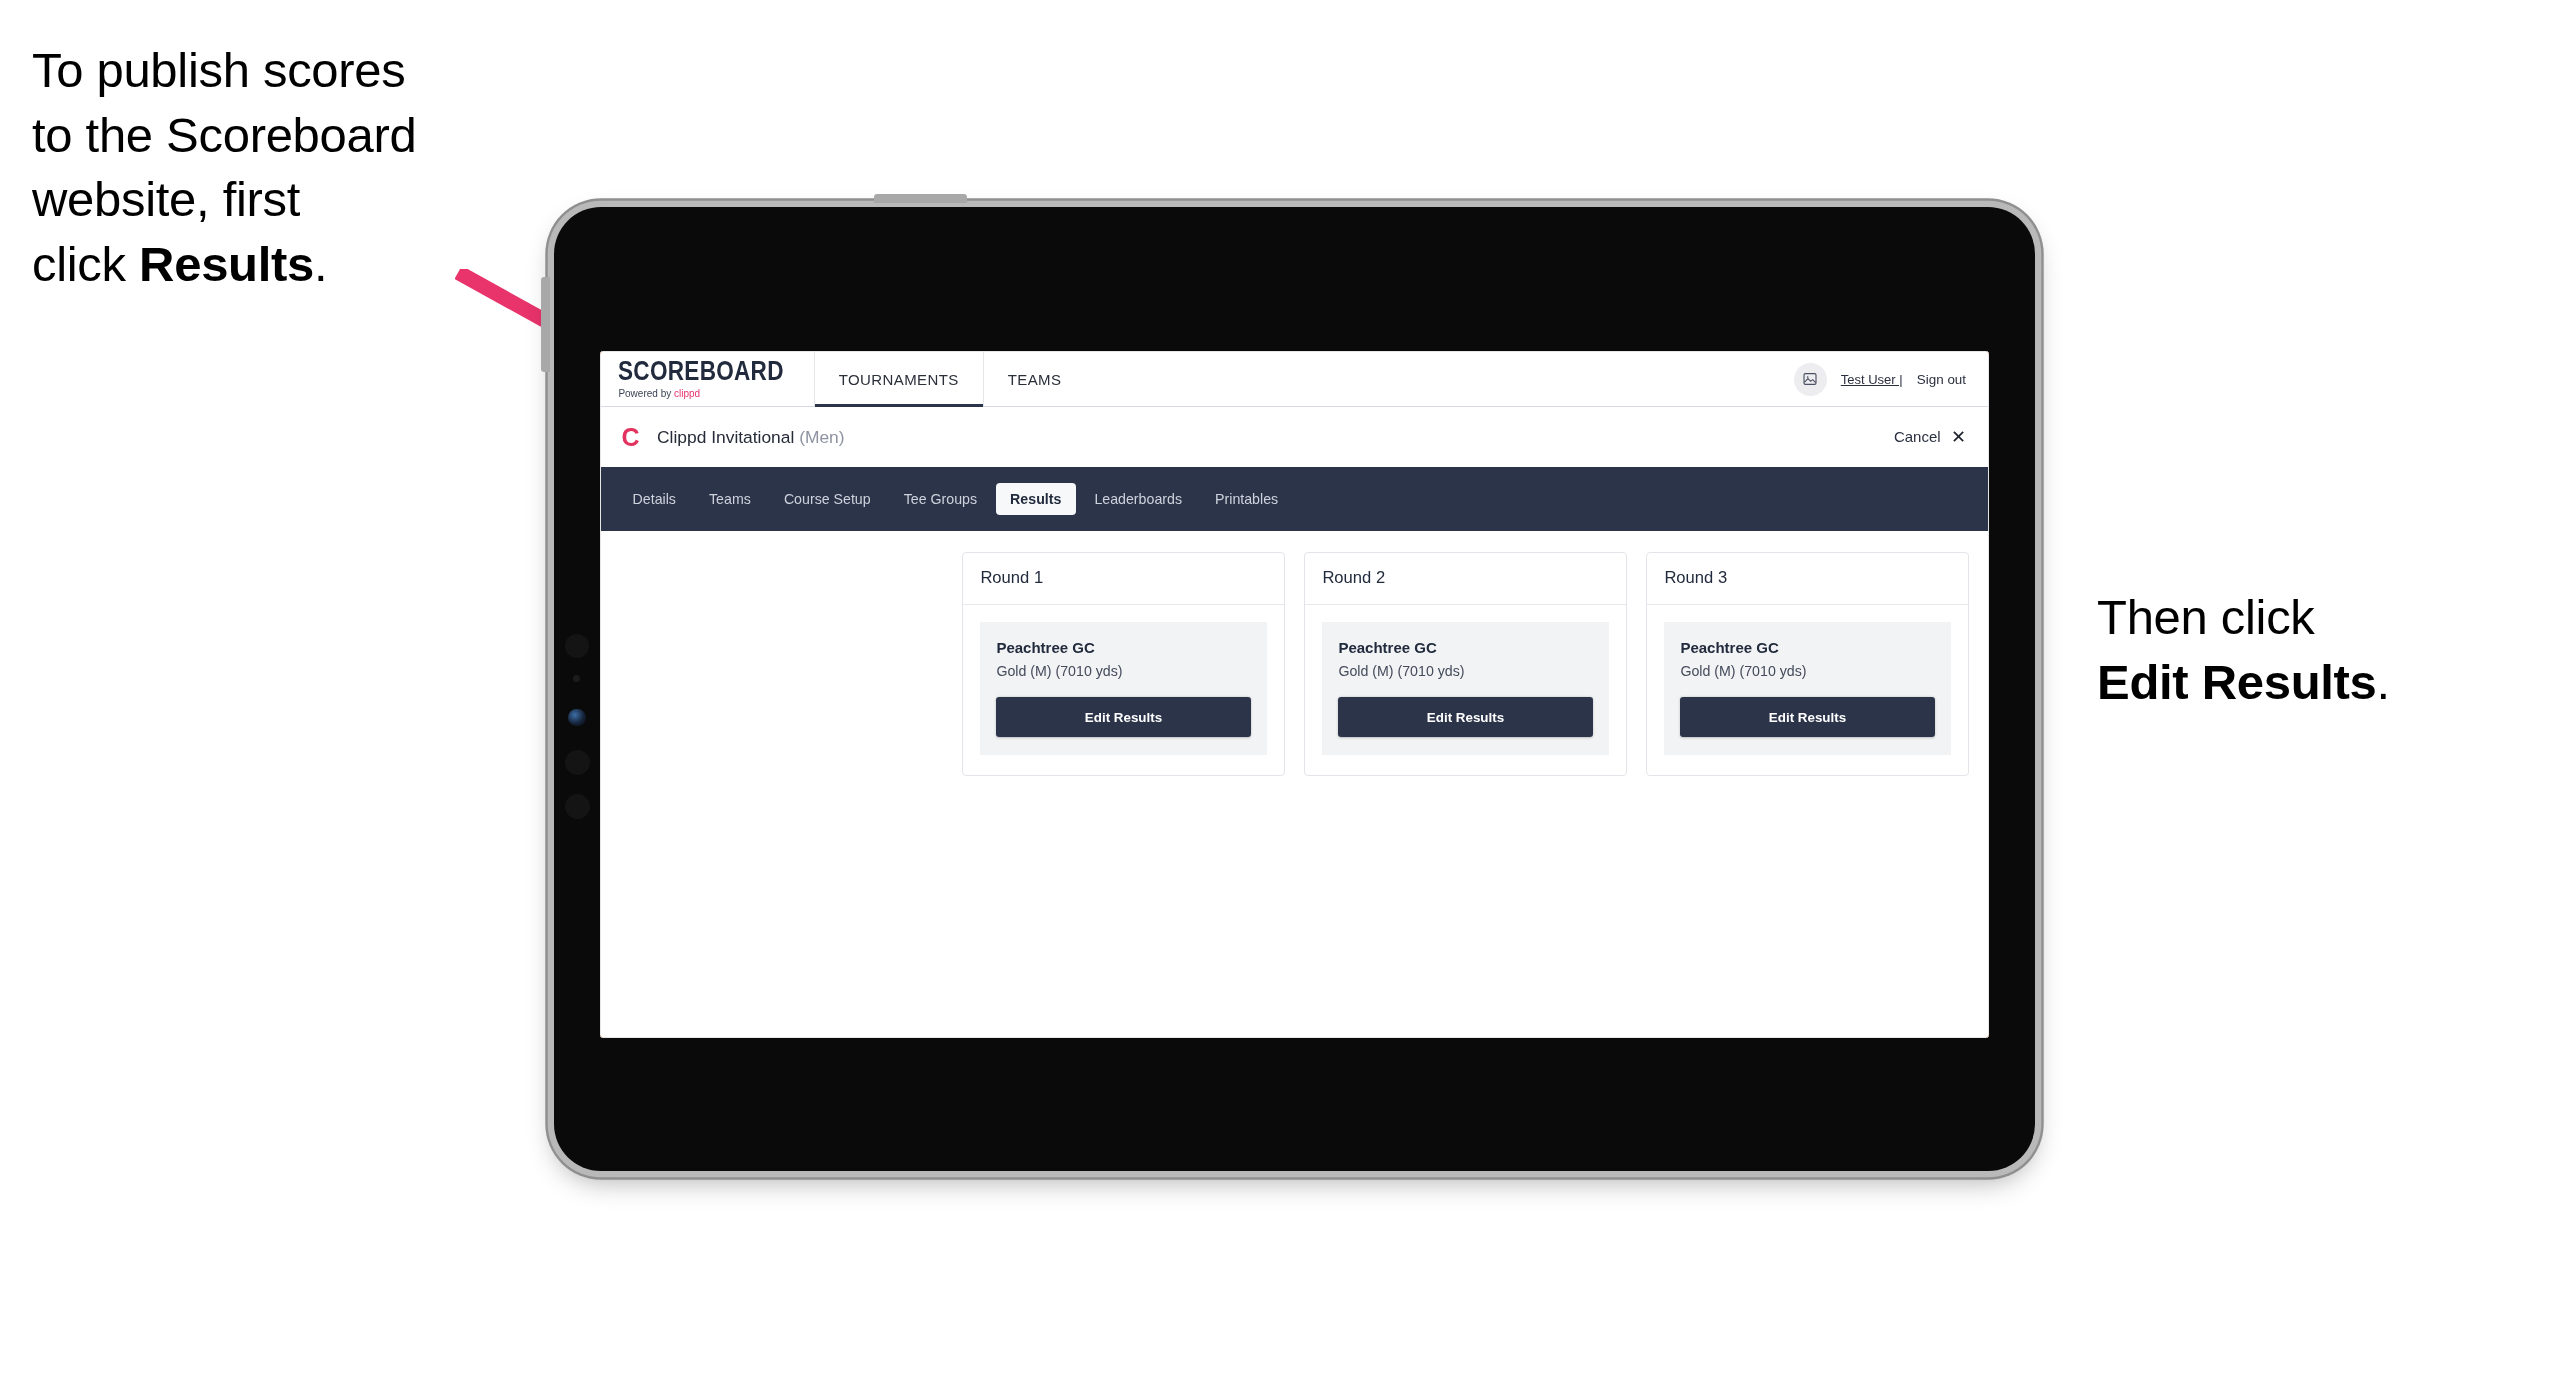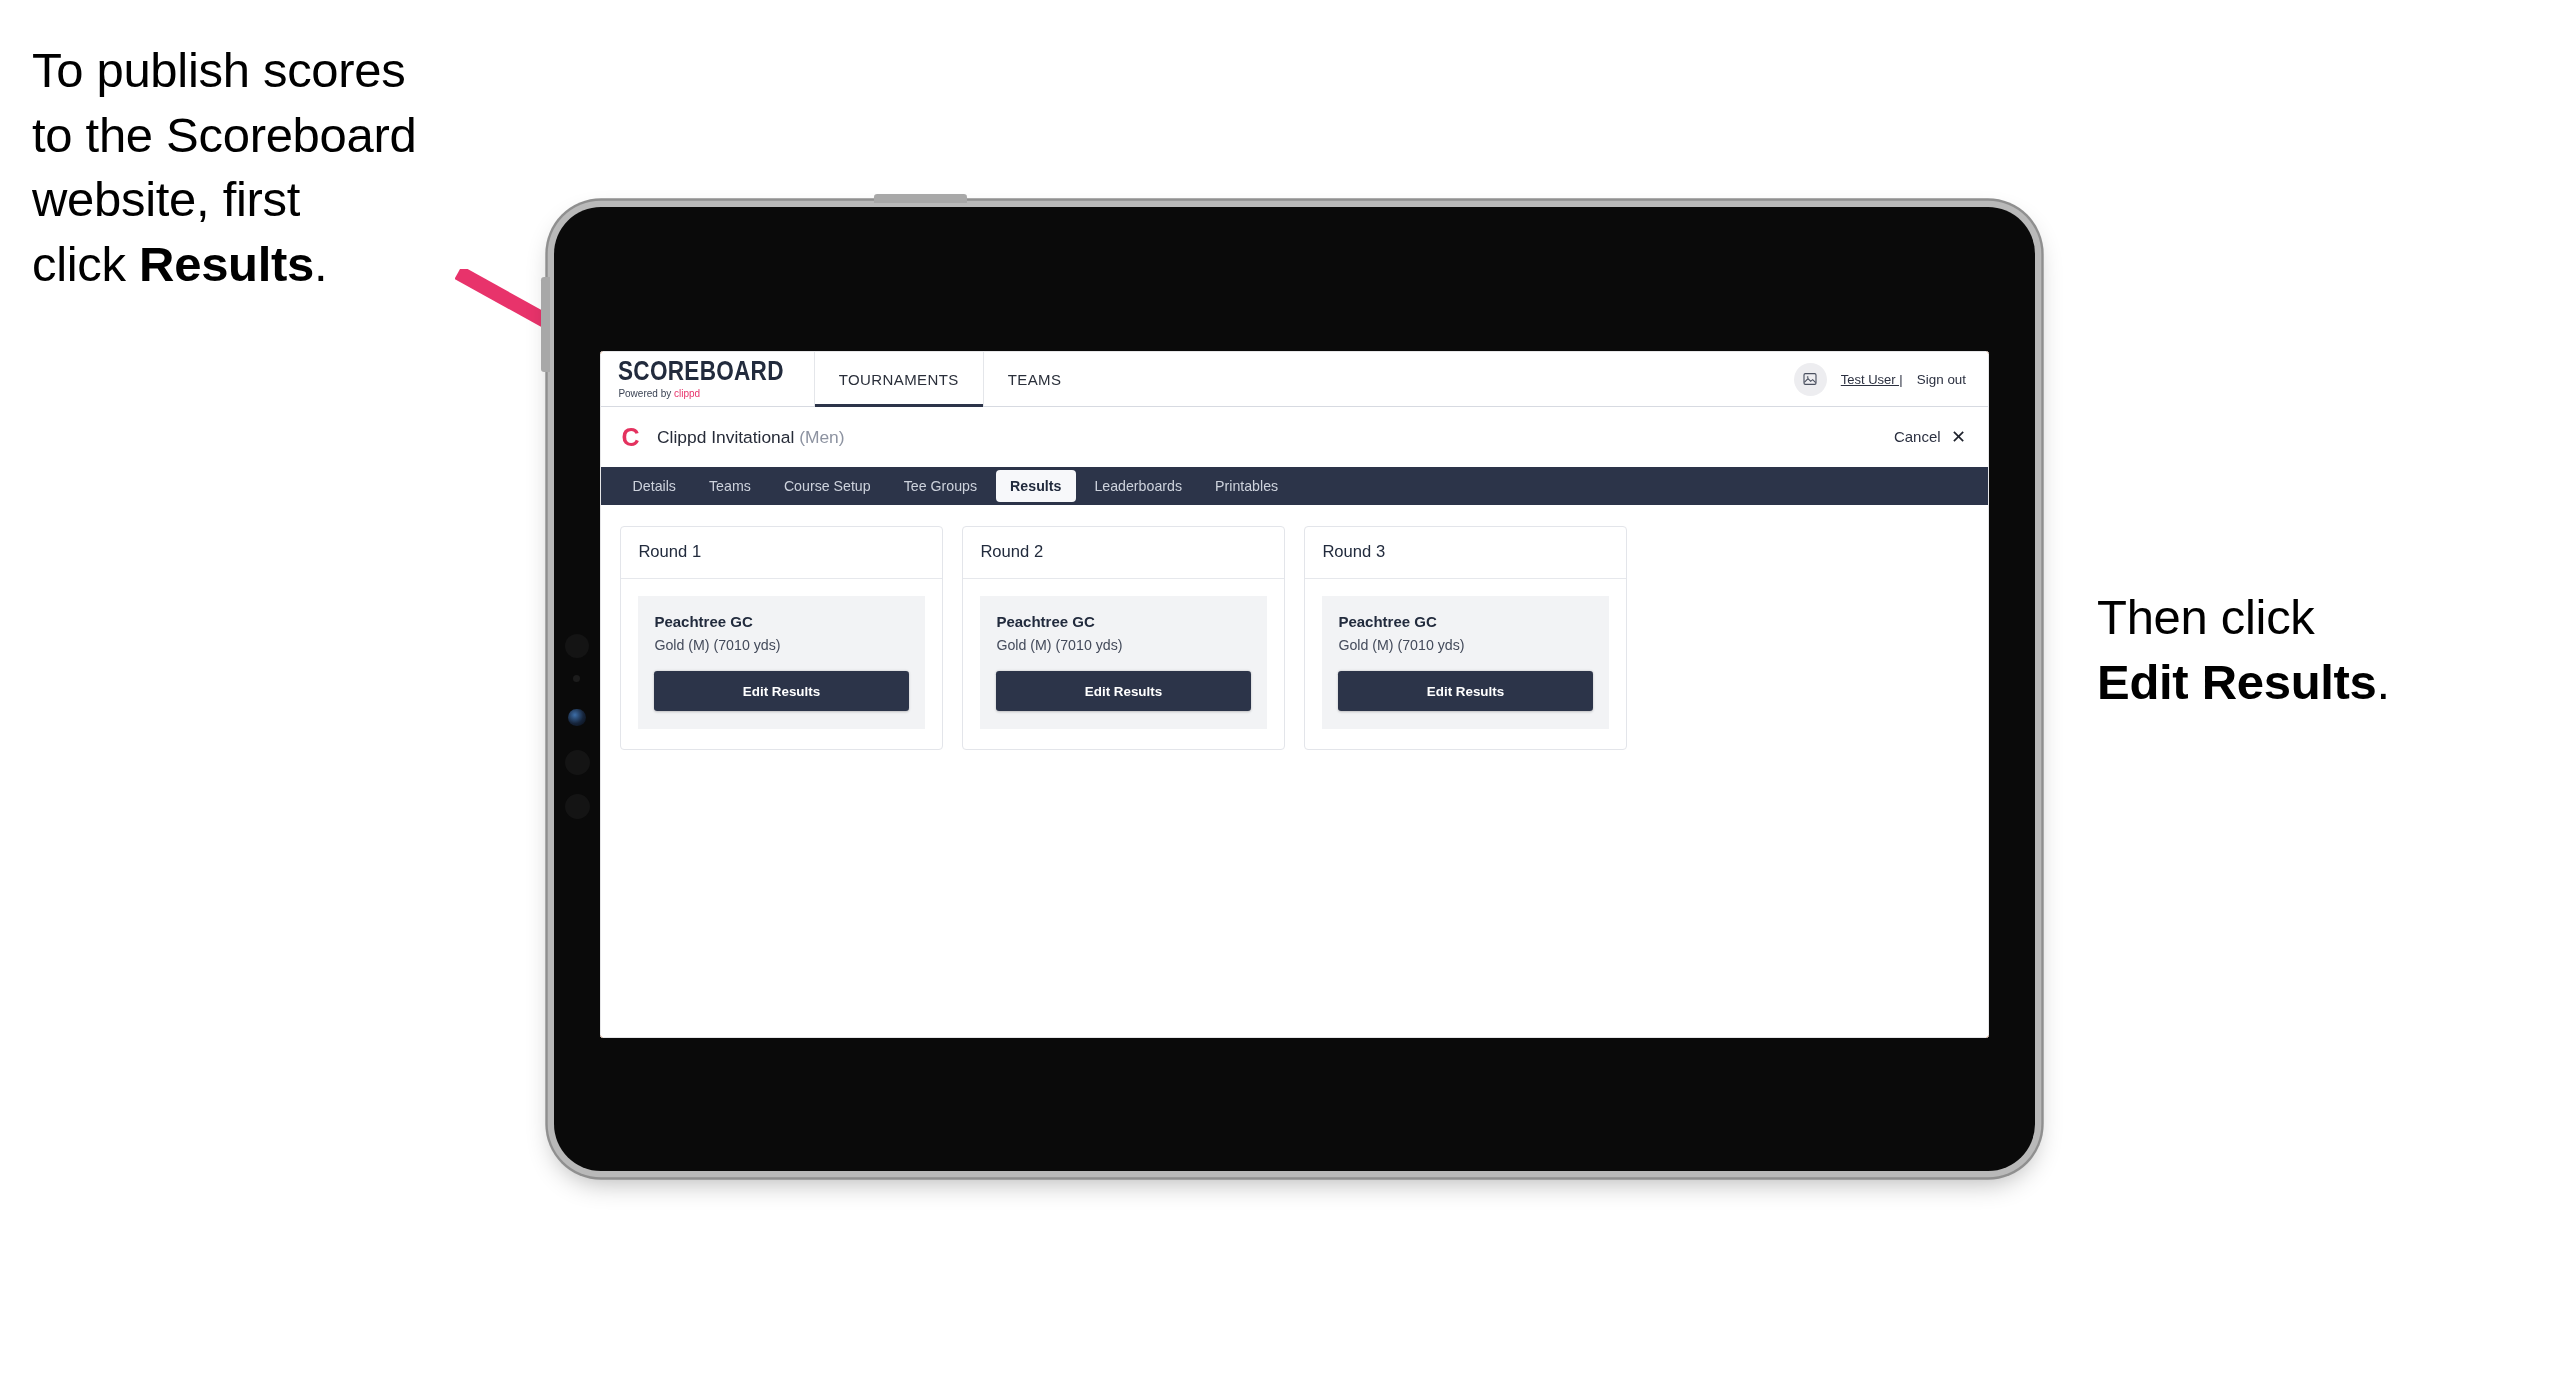--- a/index.html
+++ b/index.html
@@ -227,21 +227,21 @@
     margin-left: auto;
     display: flex;
     gap: 10.3px;
     cursor: pointer;
   }
   #cancel-label { font-size: 15px; color: #2b3040; }
   #cancel-x { font-size: 18px; color: #1e222c; line-height: 1; font-weight: 500; }
 
   
   #subnav {
-    height: 38px;
+    height: 64px;
     background: #2c3449;
     display: flex;
     align-items: center;
     padding-left: 17.4px;
     gap: 4.7px;
     flex: 0 0 auto;
   }
   .subtab {
     font-size: 14.2px;
     color: #cdd2dc;
@@ -257,20 +257,21 @@
   }
 
   
   #rounds-area {
     flex: 1 1 auto;
     background: #ffffff;
     padding: 20.6px 19px;
     display: flex;
     gap: 19px;
     align-items: flex-start;
+    justify-content: flex-end;
   }
   .round-card {
     width: 323px;
     background: #ffffff;
     border: 0.8px solid #e3e5ea;
     border-radius: 4px;
     overflow: hidden;
     flex: 0 0 auto;
   }
   .round-card-head {

